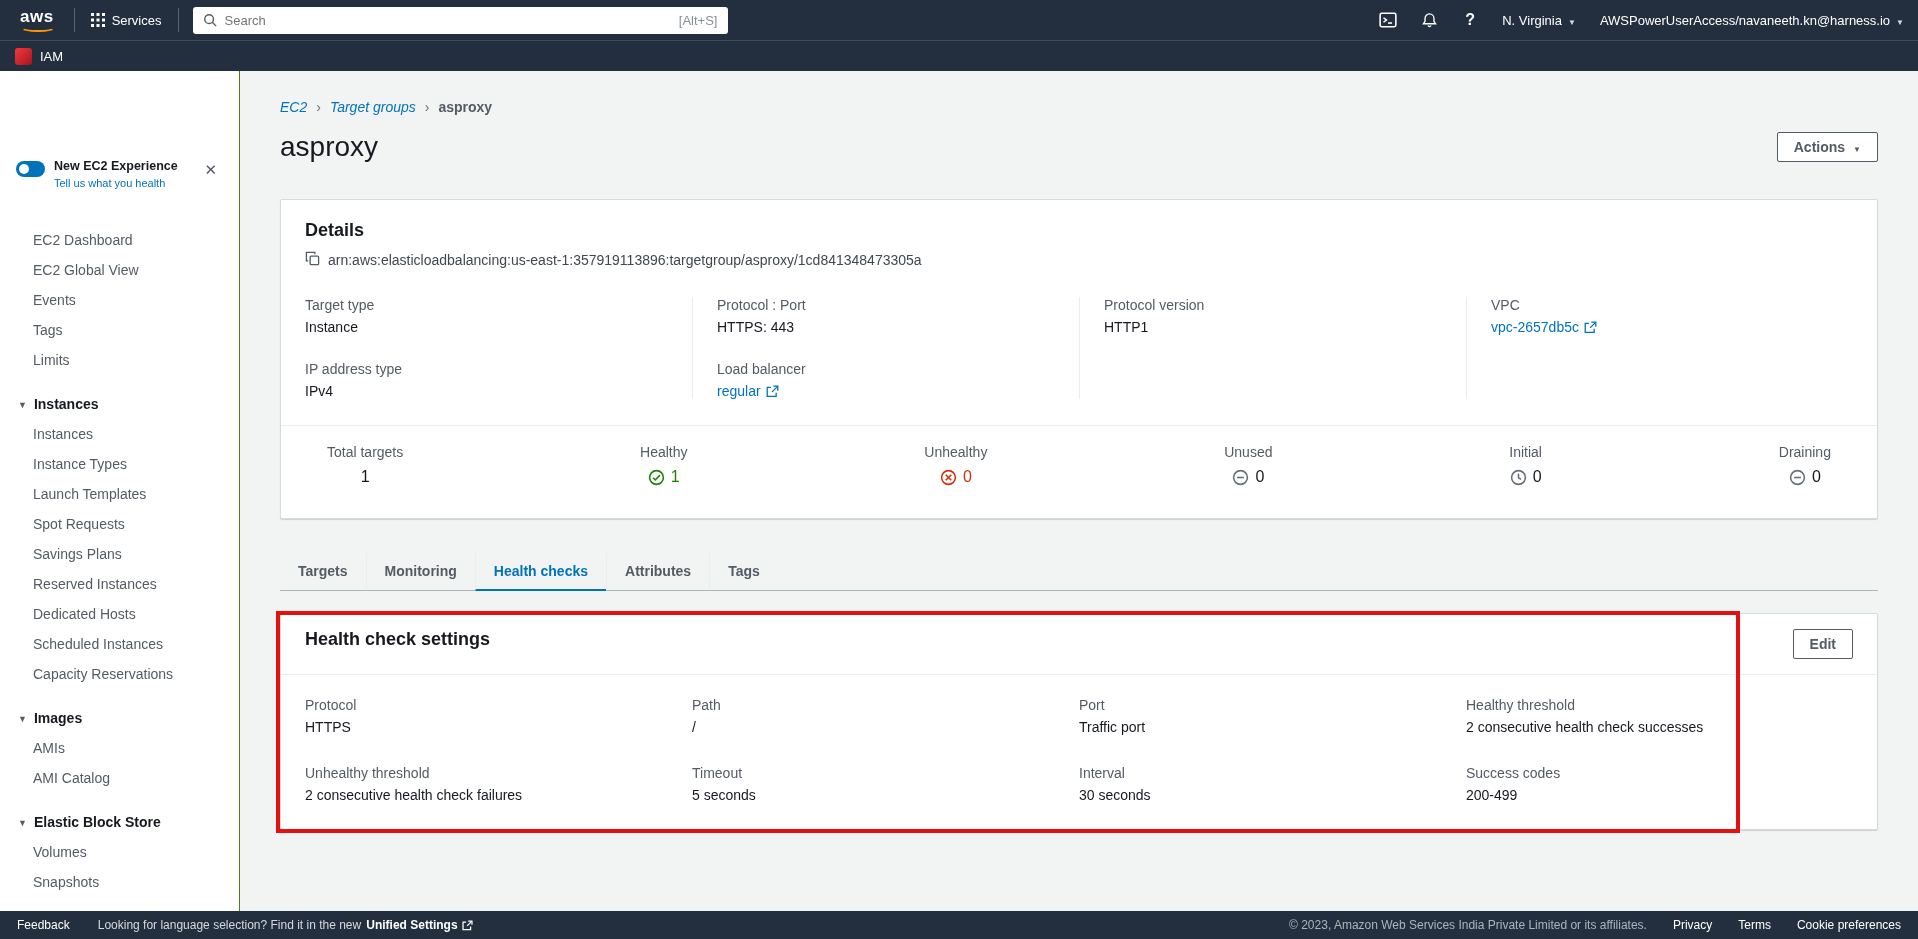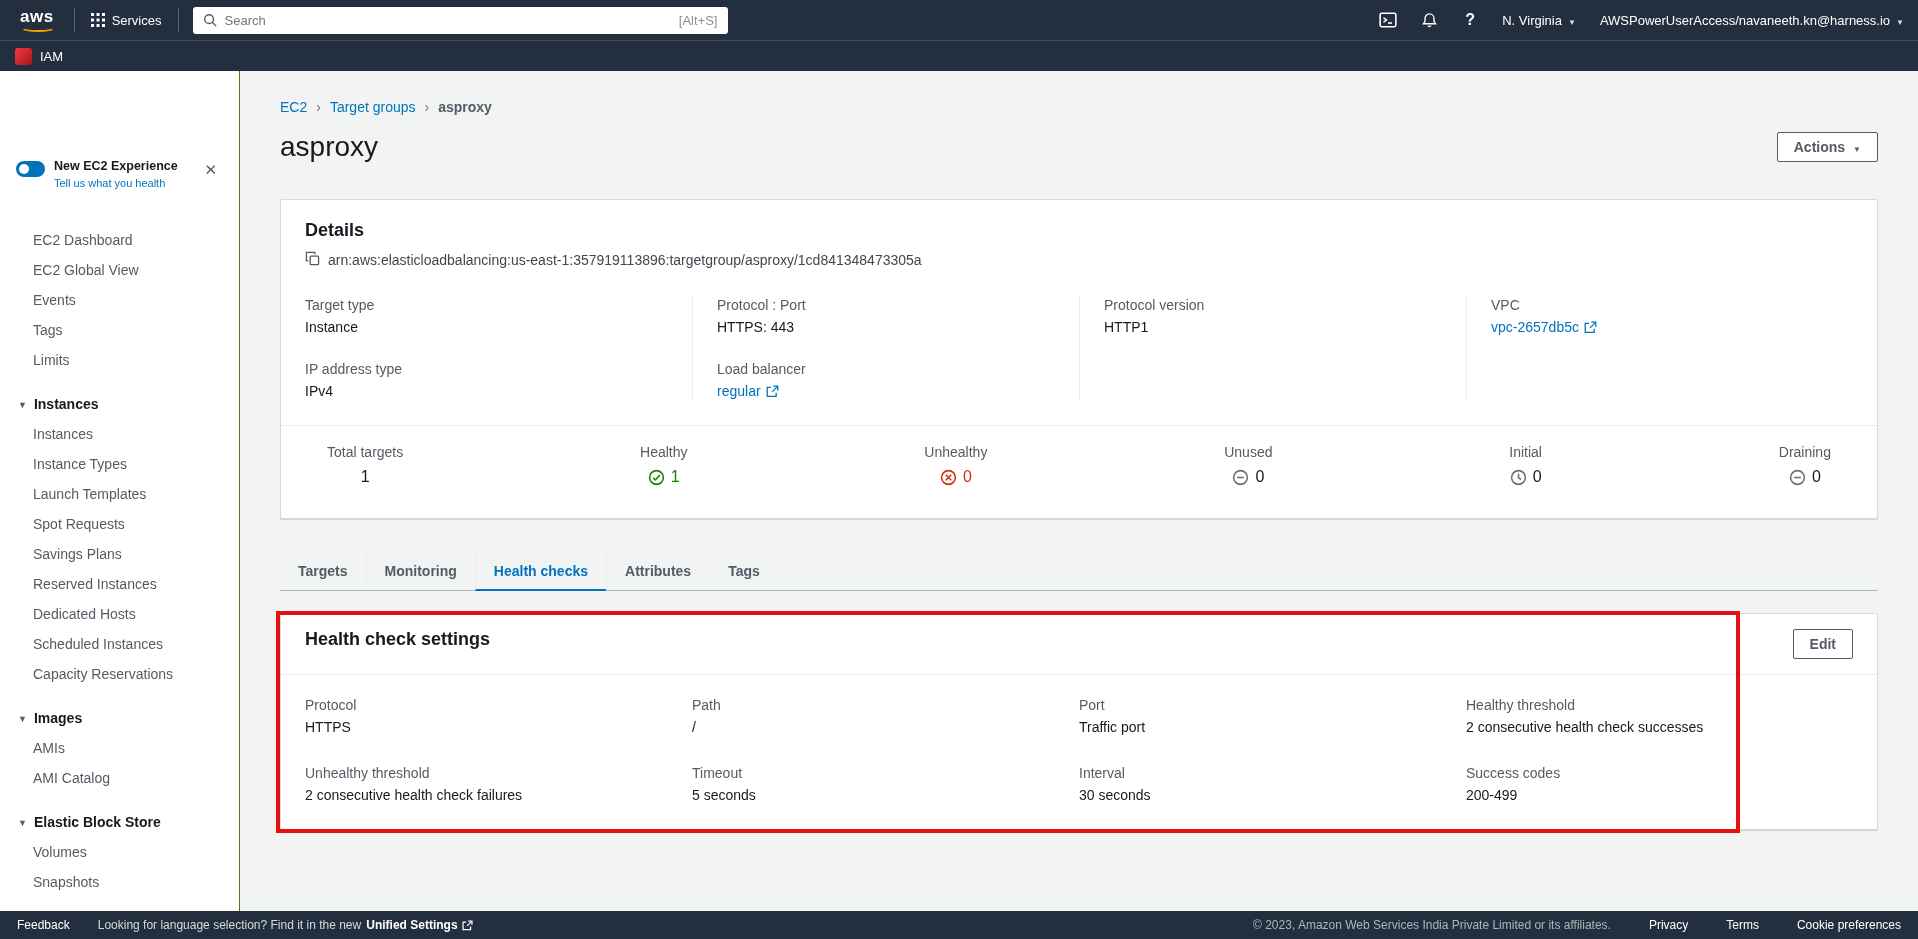--- a/index.html
+++ b/index.html
@@ -56,21 +56,21 @@
   .side-menu{margin-top:36px;}
   .side-item{font-size:14px;color:#545b64;padding:7px 16px 7px 33px;cursor:pointer;white-space:nowrap;}
   .side-item.t-section{color:#16191f;font-weight:700;padding-left:18px;margin-top:14px;font-size:14px;}
   .sec-caret{display:none;font-size:9px;color:#545b64;margin-right:7px;vertical-align:1px;}
   .sec-caret::before{content:"▼";}
   .side-item.t-section .sec-caret{display:inline-block;}
 
   
   .main{flex:1;padding:0 40px;overflow:hidden;position:relative;}
   .breadcrumb{margin-top:28px;font-size:14px;display:flex;align-items:center;gap:9px;}
-  .breadcrumb a{color:var(--accent);}
+  .breadcrumb a{color:var(--accent);font-style:italic;}
   .bc-sep{color:#687078;font-size:14px;}
   .bc-current{color:#545b64;font-weight:700;}
   .title-row{margin-top:16px;display:flex;align-items:center;justify-content:space-between;}
   .page-title{font-size:28px;font-weight:500;color:#16191f;}
   .btn{background:#fff;border:1px solid #545b64;border-radius:2px;color:#545b64;font-weight:700;
        font-size:14px;padding:6px 16px;cursor:pointer;font-family:inherit;display:inline-flex;
        align-items:center;gap:8px;}
   .btn .caret::after{color:#545b64;}
 
   .card{background:#fff;border:1px solid #d5dbdb;border-radius:2px;
@@ -114,21 +114,21 @@
   .hc-grid{display:grid;grid-template-columns:repeat(4,1fr);row-gap:30px;padding:22px 24px 26px;}
   .annotation{position:absolute;top:-3px;left:-5px;width:1464px;height:calc(100% + 7px);
               border:4px solid var(--annotation);pointer-events:none;z-index:5;}
 
   
   .footer{height:28px;background:var(--header-bg);flex-shrink:0;display:flex;align-items:center;
           padding:0 17px;font-size:12px;color:#aab7b8;gap:28px;}
   .footer a{color:#fff;}
   .lang-block{display:flex;align-items:center;gap:5px;color:#d5dbdb;}
   .lang-block a{font-weight:700;display:inline-flex;align-items:center;gap:4px;}
-  .footer-right{margin-left:auto;display:flex;align-items:center;gap:38px;}
+  .footer-right{margin-left:auto;display:flex;align-items:center;gap:26px;}
 </style>
 </head>
 <body>
 
 <header class="topnav">
   <div class="logo-wrap">
     <span class="aws-text">aws</span>
     <span class="aws-smile"></span>
   </div>
   <div class="nav-sep"></div>

